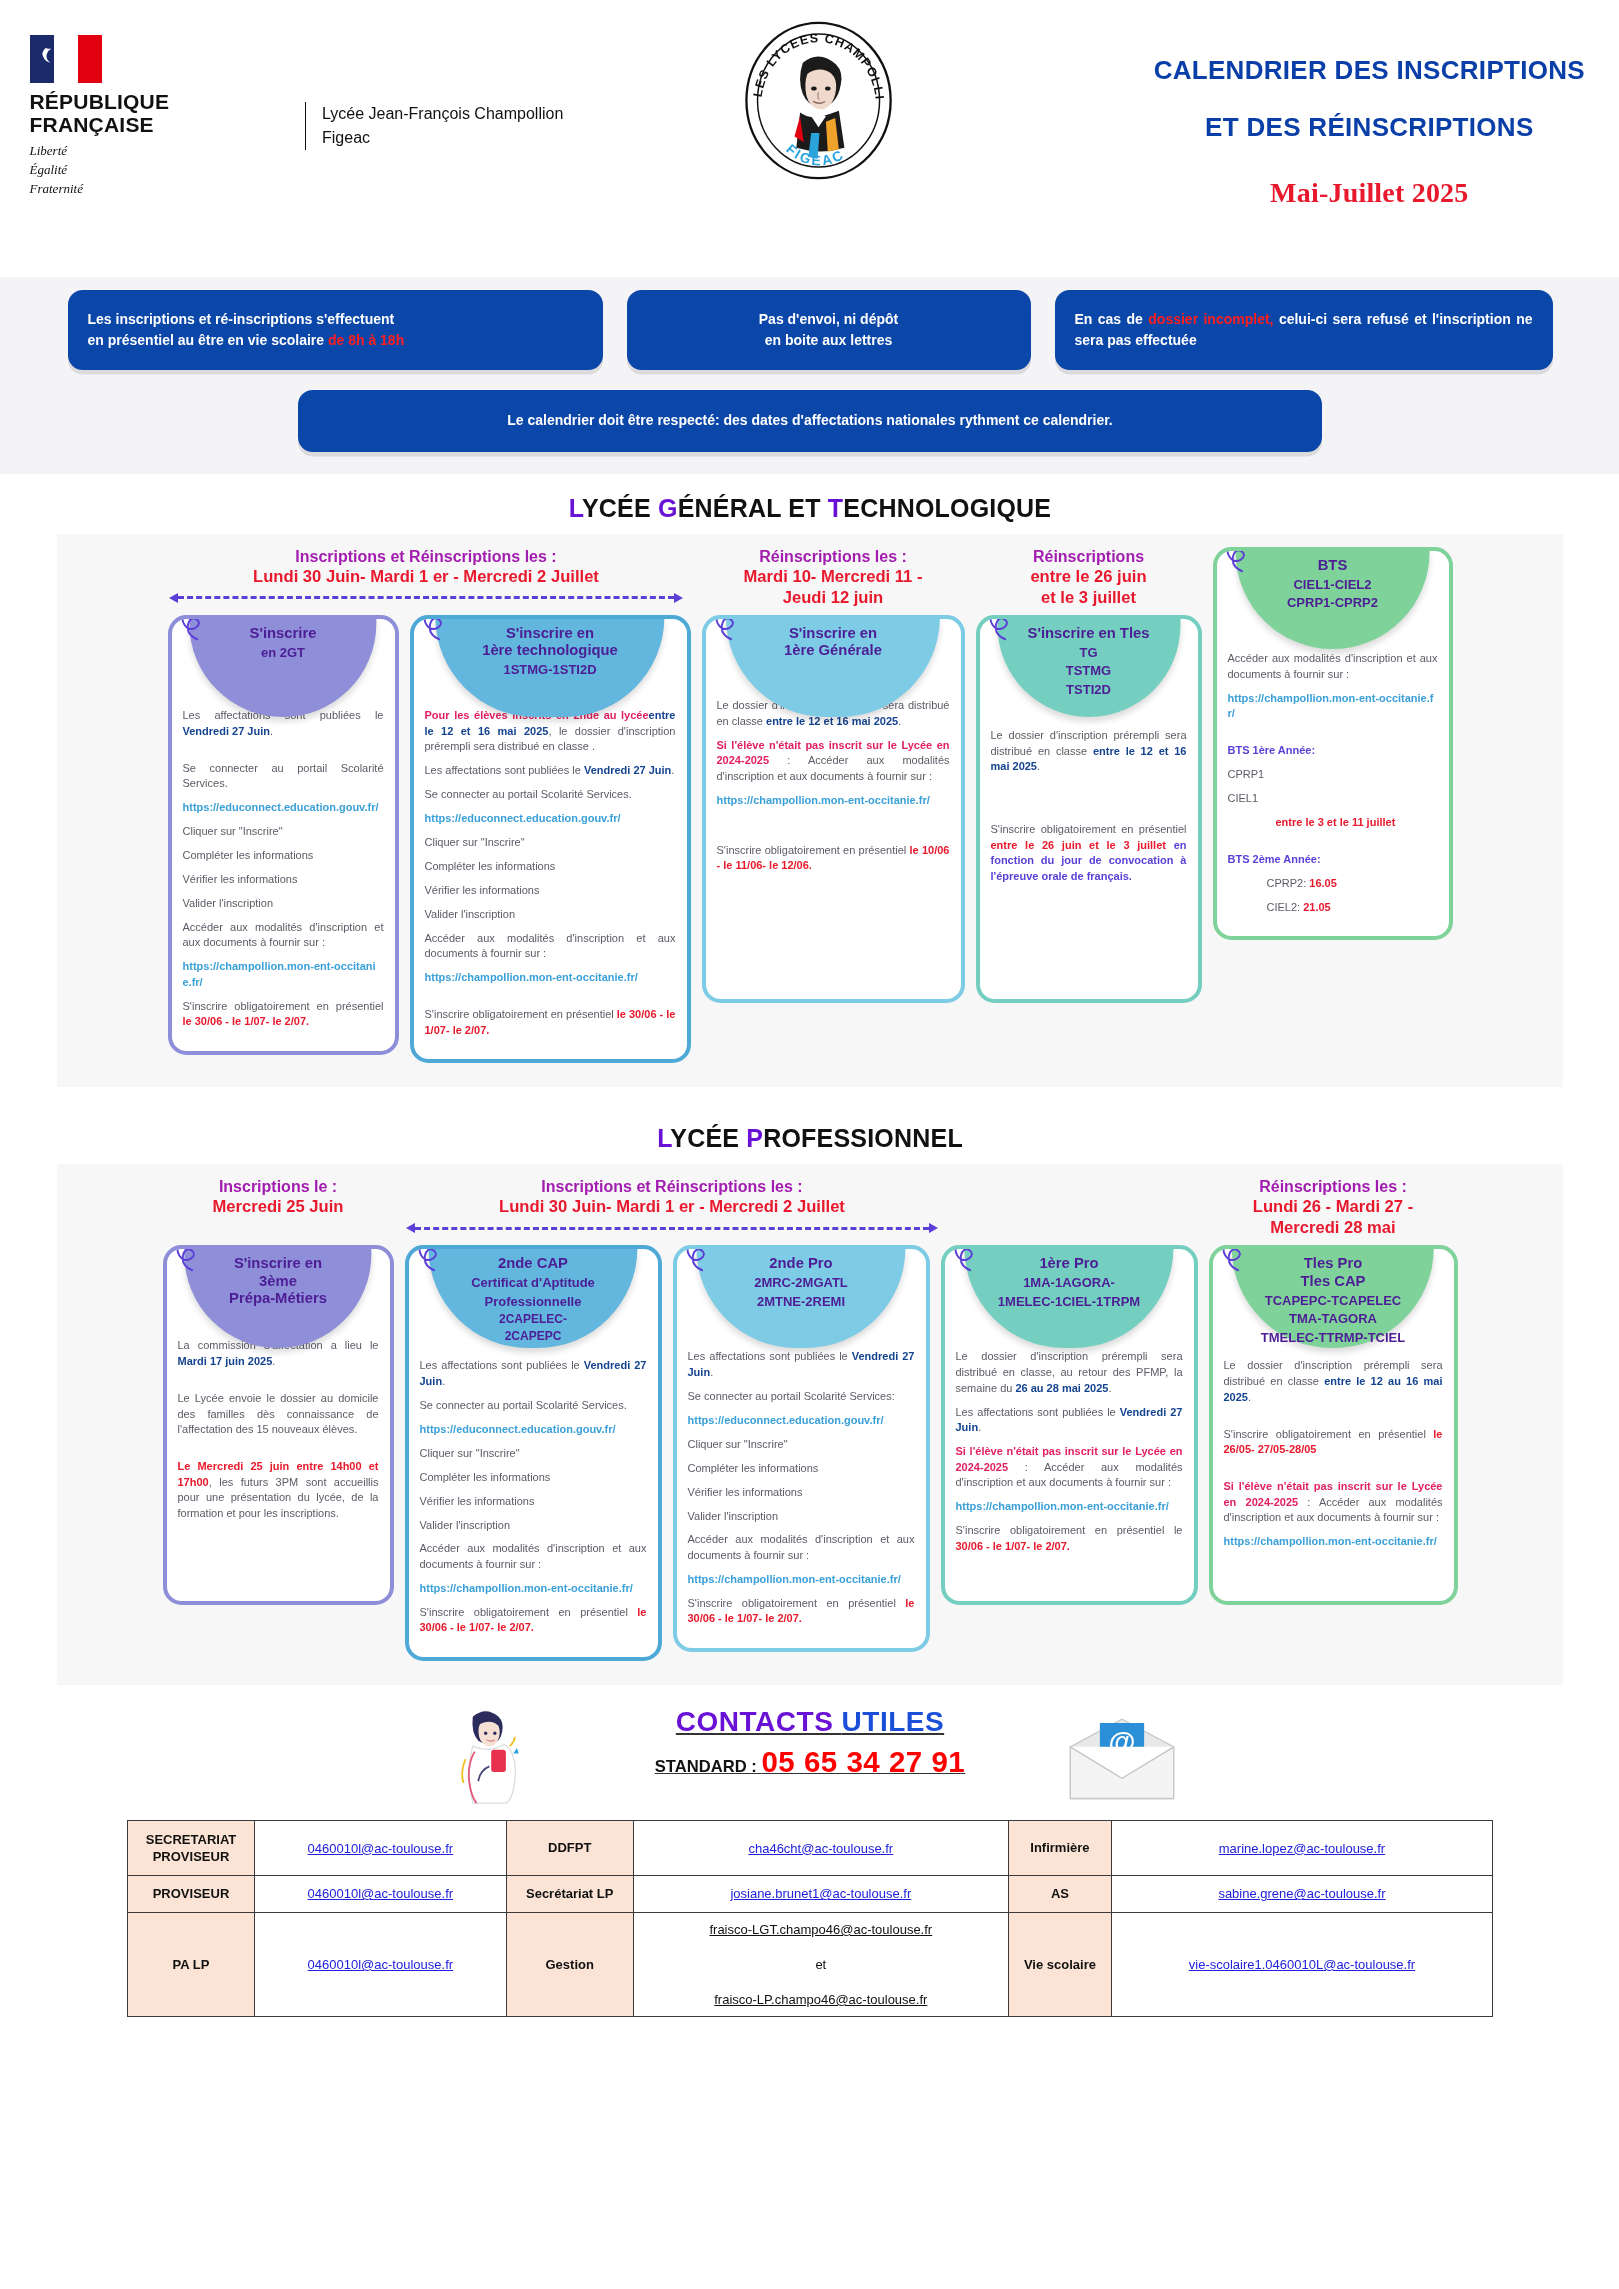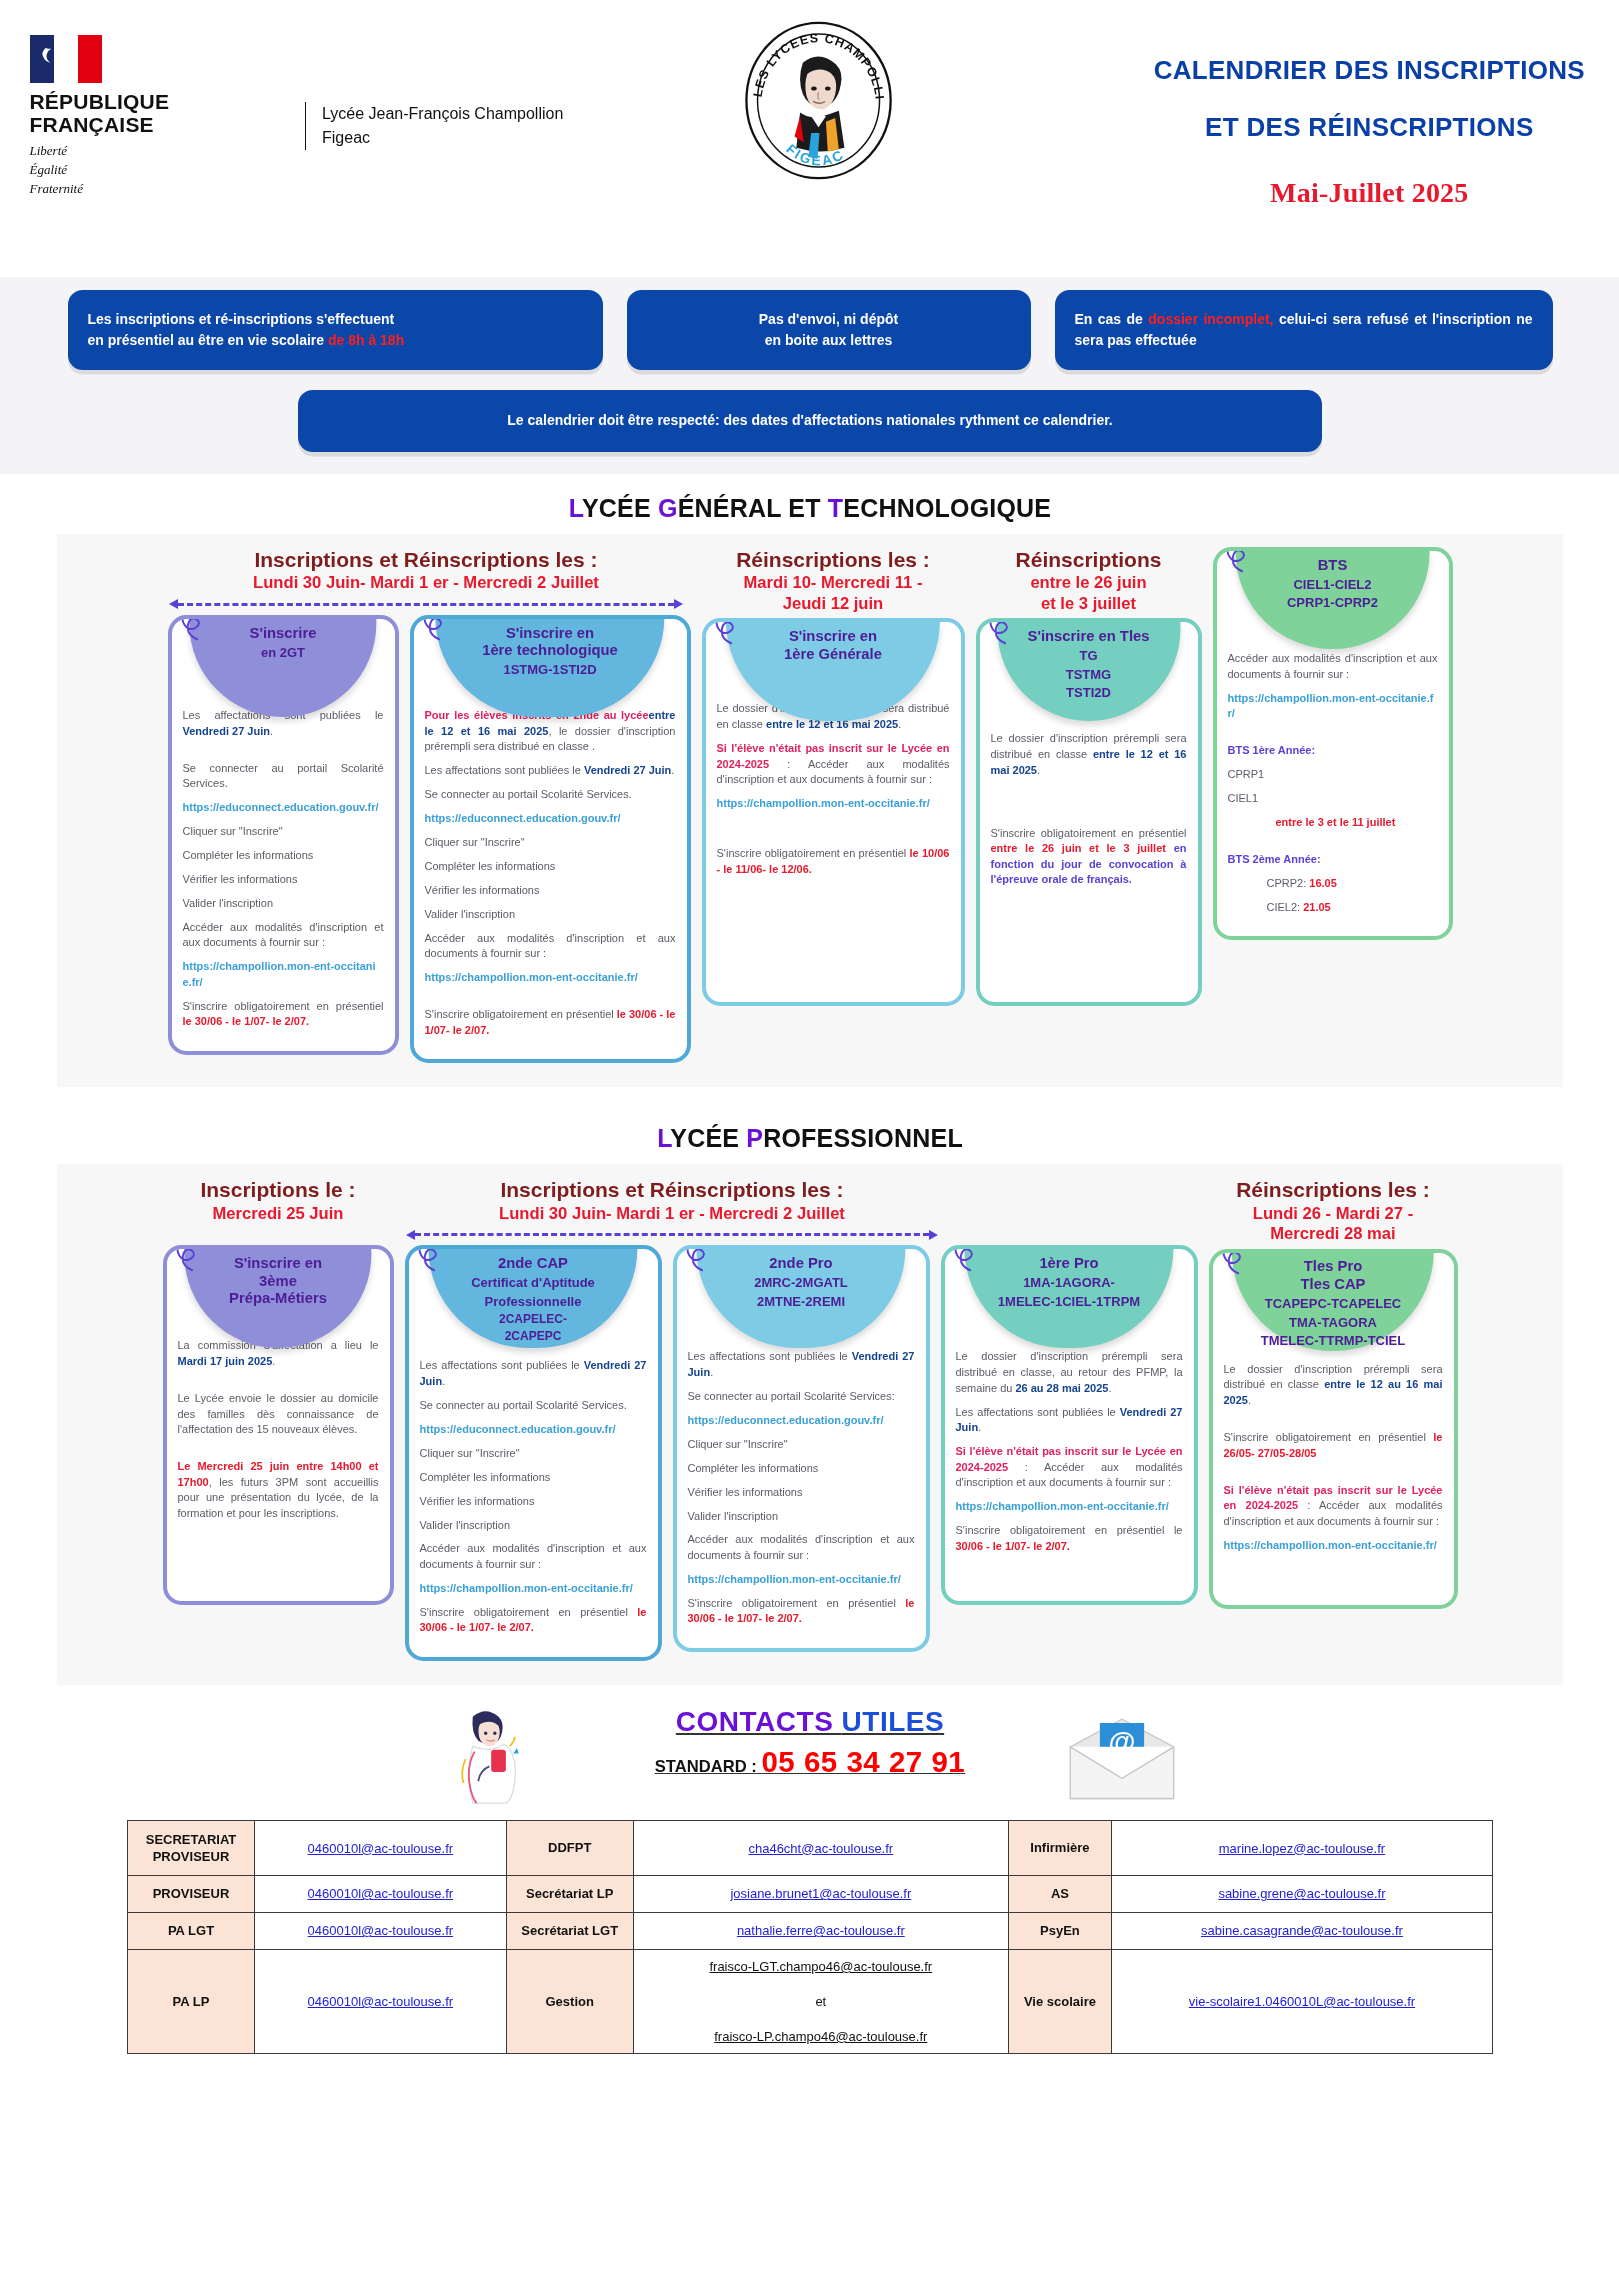--- a/index.html
+++ b/index.html
@@ -42,21 +42,21 @@
 
   
   .section-title { text-align:center; font-size:25px; font-weight:800; color:#111; margin:20px 0 11px 0; letter-spacing:0.2px; }
   .section-title .cap { color:#6a11d6; }
 
   
   .grid-wrap { background:#f7f7f8; margin:0 57px; padding:13px 9.2px 24px 9.2px; position:relative; }
   .grid { display:flex; gap:11px; align-items:flex-start; justify-content:center; position:relative; }
   .col { position:relative; }
   .col-head { text-align:center; padding:0 1.8px 3.7px 1.8px; min-height:68px; }
-  .ch-l1 { font-size:21px; font-weight:800; color:#7f1d1d; line-height:1.25; }
+  .ch-l1 { font-size:16px; font-weight:800; color:#a21caf; line-height:1.25; }
   .ch-l2 { font-size:16.6px; font-weight:800; color:#e8192c; line-height:1.25; }
   .ch-pur { color:#6a11d6; }
 
   .card {
     border-radius:18.5px; border:4.6px solid #999; background:#fff;
     position:relative; overflow:hidden; padding:0;
   }
   .card .dome {
     position:absolute; left:50%; transform:translateX(-50%); top:-1.8px;
     width:84%; height:100px;
@@ -523,28 +523,20 @@
       </tr>
       <tr>
         <td class="lbl">PROVISEUR</td>
         <td class="val"><span class="mailtxt">0460010l@ac-toulouse.fr</span></td>
         <td class="lbl">Secrétariat LP</td>
         <td class="val"><span class="mailtxt">josiane.brunet1@ac-toulouse.fr</span></td>
         <td class="lbl" style="width:103px">AS</td>
         <td class="val"><span class="mailtxt">sabine.grene@ac-toulouse.fr</span></td>
       </tr>
       <tr>
-        <td class="lbl">PA LGT</td>
-        <td class="val"><span class="mailtxt">0460010l@ac-toulouse.fr</span></td>
-        <td class="lbl">Secrétariat LGT</td>
-        <td class="val"><span class="mailtxt">nathalie.ferre@ac-toulouse.fr</span></td>
-        <td class="lbl" style="width:103px">PsyEn</td>
-        <td class="val"><span class="mailtxt">sabine.casagrande@ac-toulouse.fr</span></td>
-      </tr>
-      <tr>
         <td class="lbl">PA LP</td>
         <td class="val"><span class="mailtxt">0460010l@ac-toulouse.fr</span></td>
         <td class="lbl">Gestion</td>
         <td class="val"><span class="plain">fraisco-LGT.champo46@ac-toulouse.fr</span><span class="et">et</span><span class="plain">fraisco-LP.champo46@ac-toulouse.fr</span></td>
         <td class="lbl" style="width:103px">Vie scolaire</td>
         <td class="val"><span class="mailtxt">vie-scolaire1.0460010L@ac-toulouse.fr</span></td>
       </tr>
     </tbody>
 </table>
 

